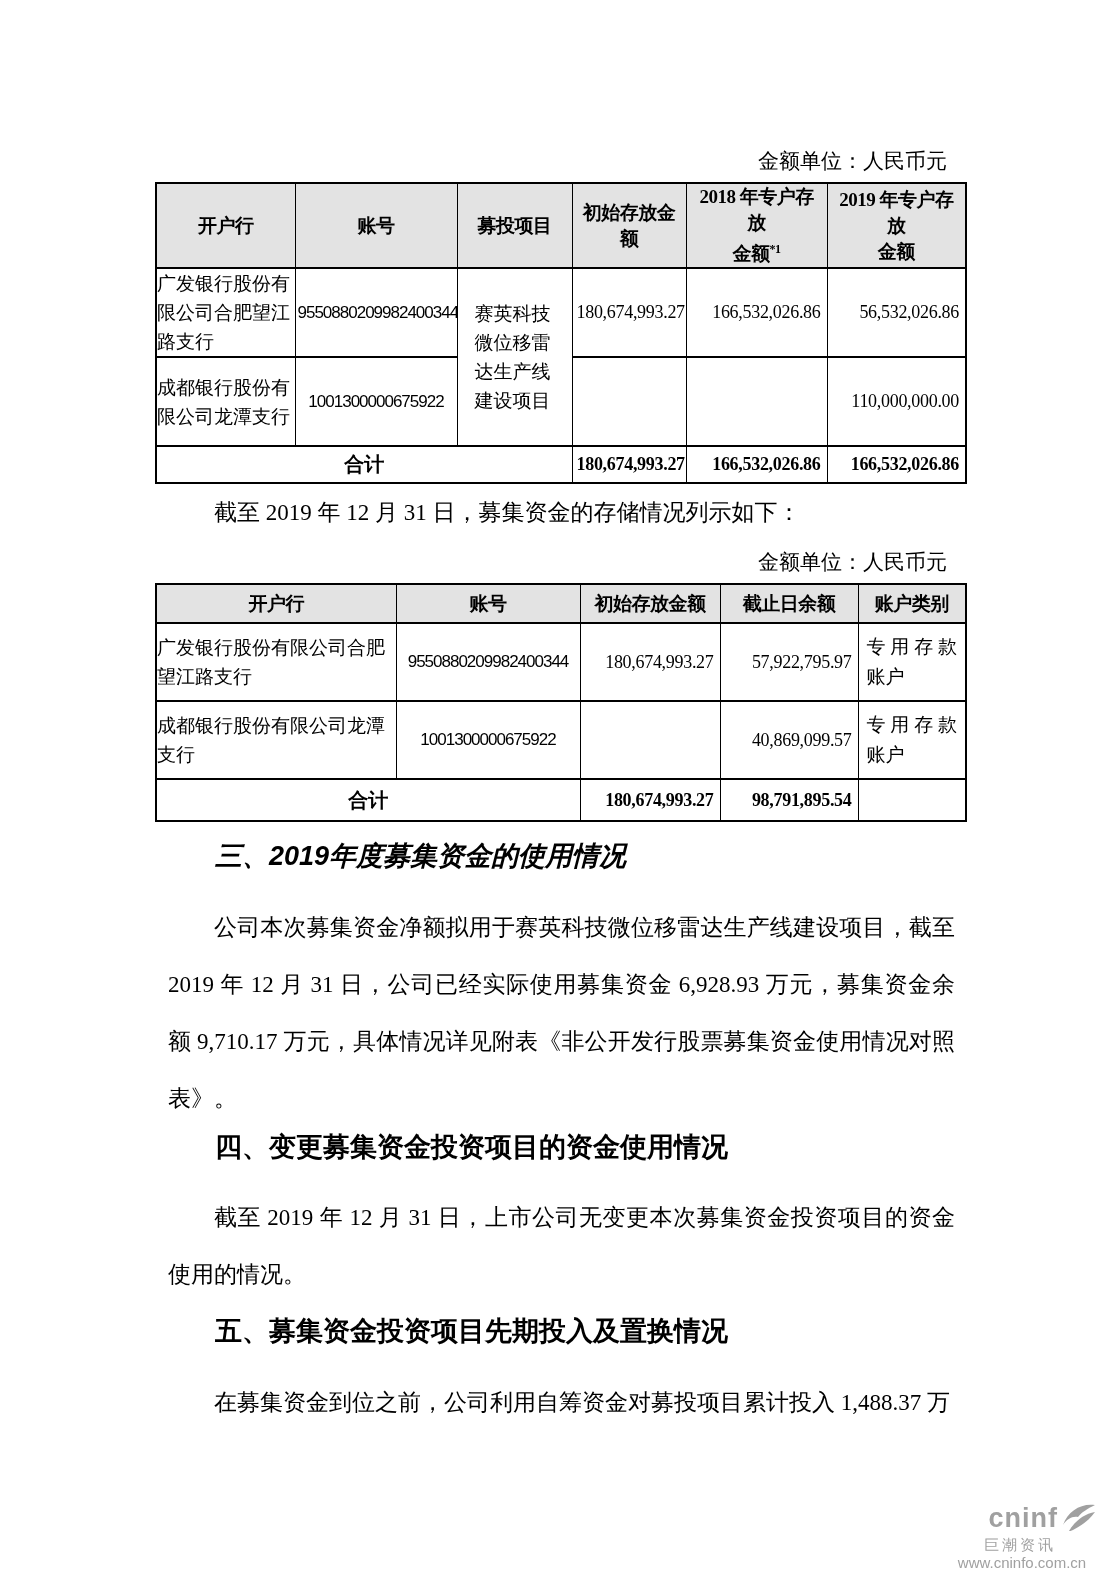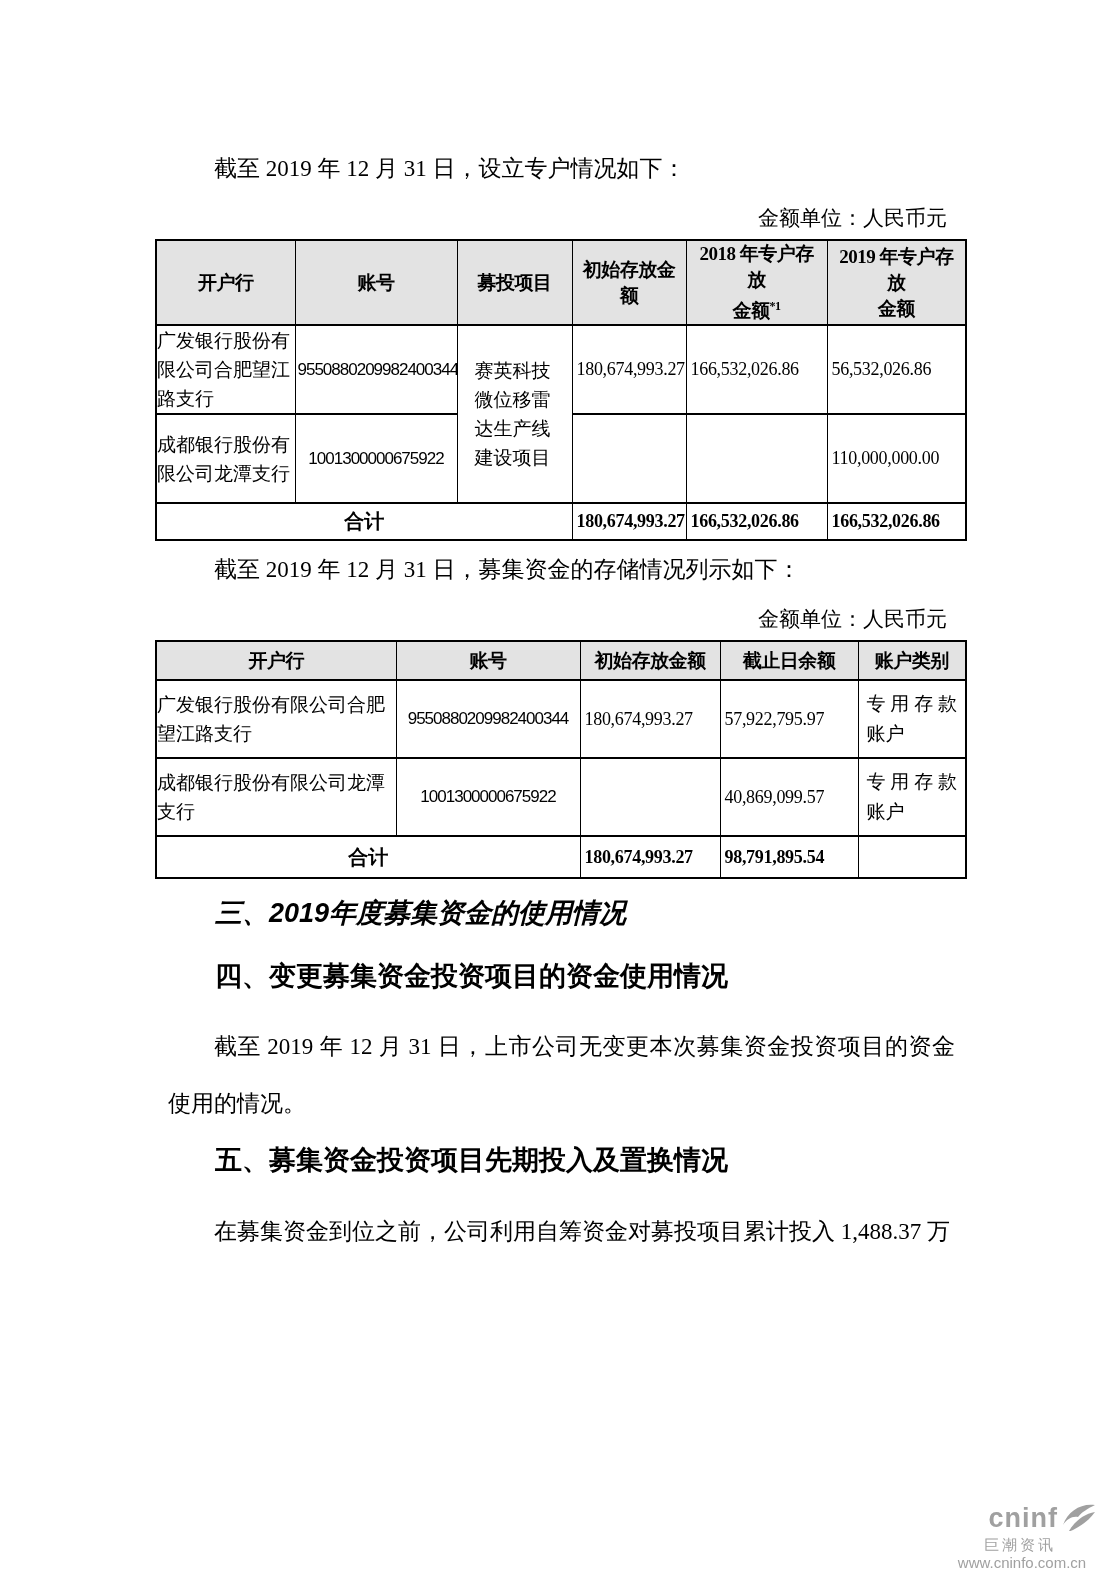--- a/index.html
+++ b/index.html
@@ -72,21 +72,21 @@
     font-family:"Liberation Sans","DejaVu Sans",sans-serif;
     font-size:17px; letter-spacing:-1px;
     text-align:center; padding:0 2px;
   }
   td.project {
     font-size:19px; line-height:29px;
     text-align:left; padding:0 17px;
   }
   td.num {
     font-size:18px;
-    padding-right:6px;
+    text-align:right; padding-right:6px;
     letter-spacing:-0.3px;
   }
   td.acct-type {
     font-size:19px; line-height:30px;
     text-align:justify; padding:8px 8px;margin-top:40px;
   }
   tr.total-row td { font-weight:bold; }
   td.total-label { font-size:20px; text-align:center; font-weight:bold; }
 
   .logo {
@@ -107,21 +107,20 @@
   .logo-swoosh { margin-left:2px; }
   .logo-cn { font-size:15px; letter-spacing:3px; margin-top:1px; margin-right:4px; }
   .logo-url { font-size:15px; margin-top:2px; white-space:nowrap; }
 </style>
 </head>
 <body>
 
 <div class="page">
 
 
-  <p class="body-par indent">截至 2019 年 12 月 31 日，设立专户情况如下：</p>
 
   <div class="unit-label">金额单位：人民币元</div>
 
   <table class="doc-table">
     <colgroup>
       <col style="width:139px">
         <col style="width:162px">
         <col style="width:115px">
       <col style="width:114px">
         <col style="width:141px">
@@ -204,20 +203,21 @@
     <tr style="height:42px" class="total-row">
       <td class="total-label" colspan="2">合计</td>
       <td class="num">180,674,993.27</td>
       <td class="num">98,791,895.54</td>
       <td></td>
     </tr>
   </tbody>
     </table>
 
   <h2 class="sec-heading h3m">三、2019年度募集资金的使用情况</h2>
+  <p class="body-par indent par-after-h">公司本次募集资金净额拟用于赛英科技微位移雷达生产线建设项目，截至 2019 年 12 月 31 日，公司已经实际使用募集资金 6,928.93 万元，募集资金余额 9,710.17 万元，具体情况详见附表《非公开发行股票募集资金使用情况对照表》。</p>
 
   <h2 class="sec-heading h4m">四、变更募集资金投资项目的资金使用情况</h2>
   <p class="body-par indent par-after-h">截至 2019 年 12 月 31 日，上市公司无变更本次募集资金投资项目的资金使用的情况。</p>
 
   <h2 class="sec-heading h5m">五、募集资金投资项目先期投入及置换情况</h2>
   <p class="body-par indent par-after-h">在募集资金到位之前，公司利用自筹资金对募投项目累计投入 1,488.37 万</p>
 
   <div class="logo">
     <div class="logo-row">
       <span class="logo-brand">cninf</span>

